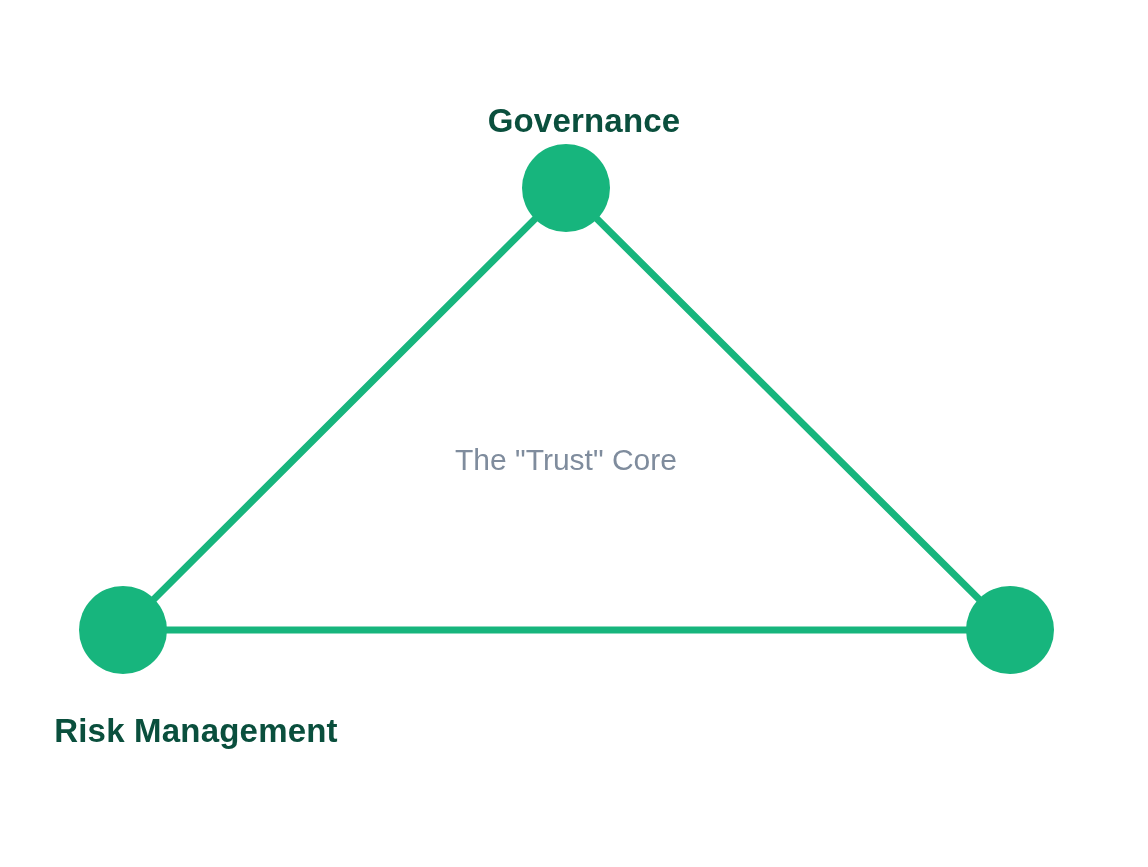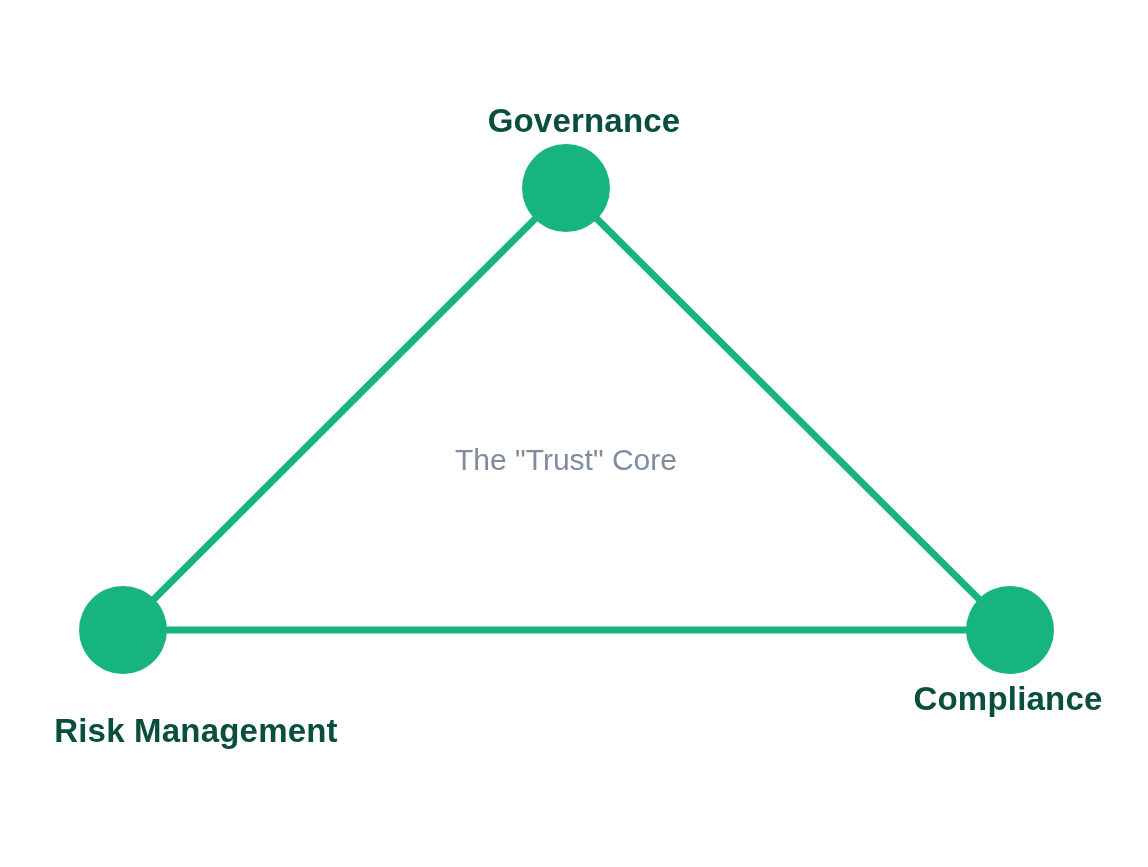--- a/index.html
+++ b/index.html
@@ -58,17 +58,16 @@
 
     <circle cx="123" cy="630" r="44" fill="#17b57d"></circle>
 
     <circle cx="1010" cy="630" r="44" fill="#17b57d"></circle>
   </svg>
 
   <div class="node-label" style="left: 584px; top: 102px; color: rgb(10, 79, 61);">Governance</div>
 
   <div class="node-label" style="left: 196px; top: 712px; color: rgb(10, 79, 61);">Risk Management</div>
 
-  <div class="node-label" style="left: 1008px; top: 680px; color: rgb(10, 79, 61);">Compliance</div>
 
   <div class="center-label" style="left: 566px; top: 443px; color: rgb(127, 140, 157);">The "Trust" Core</div>
 
 </div>
 
 </body></html>

